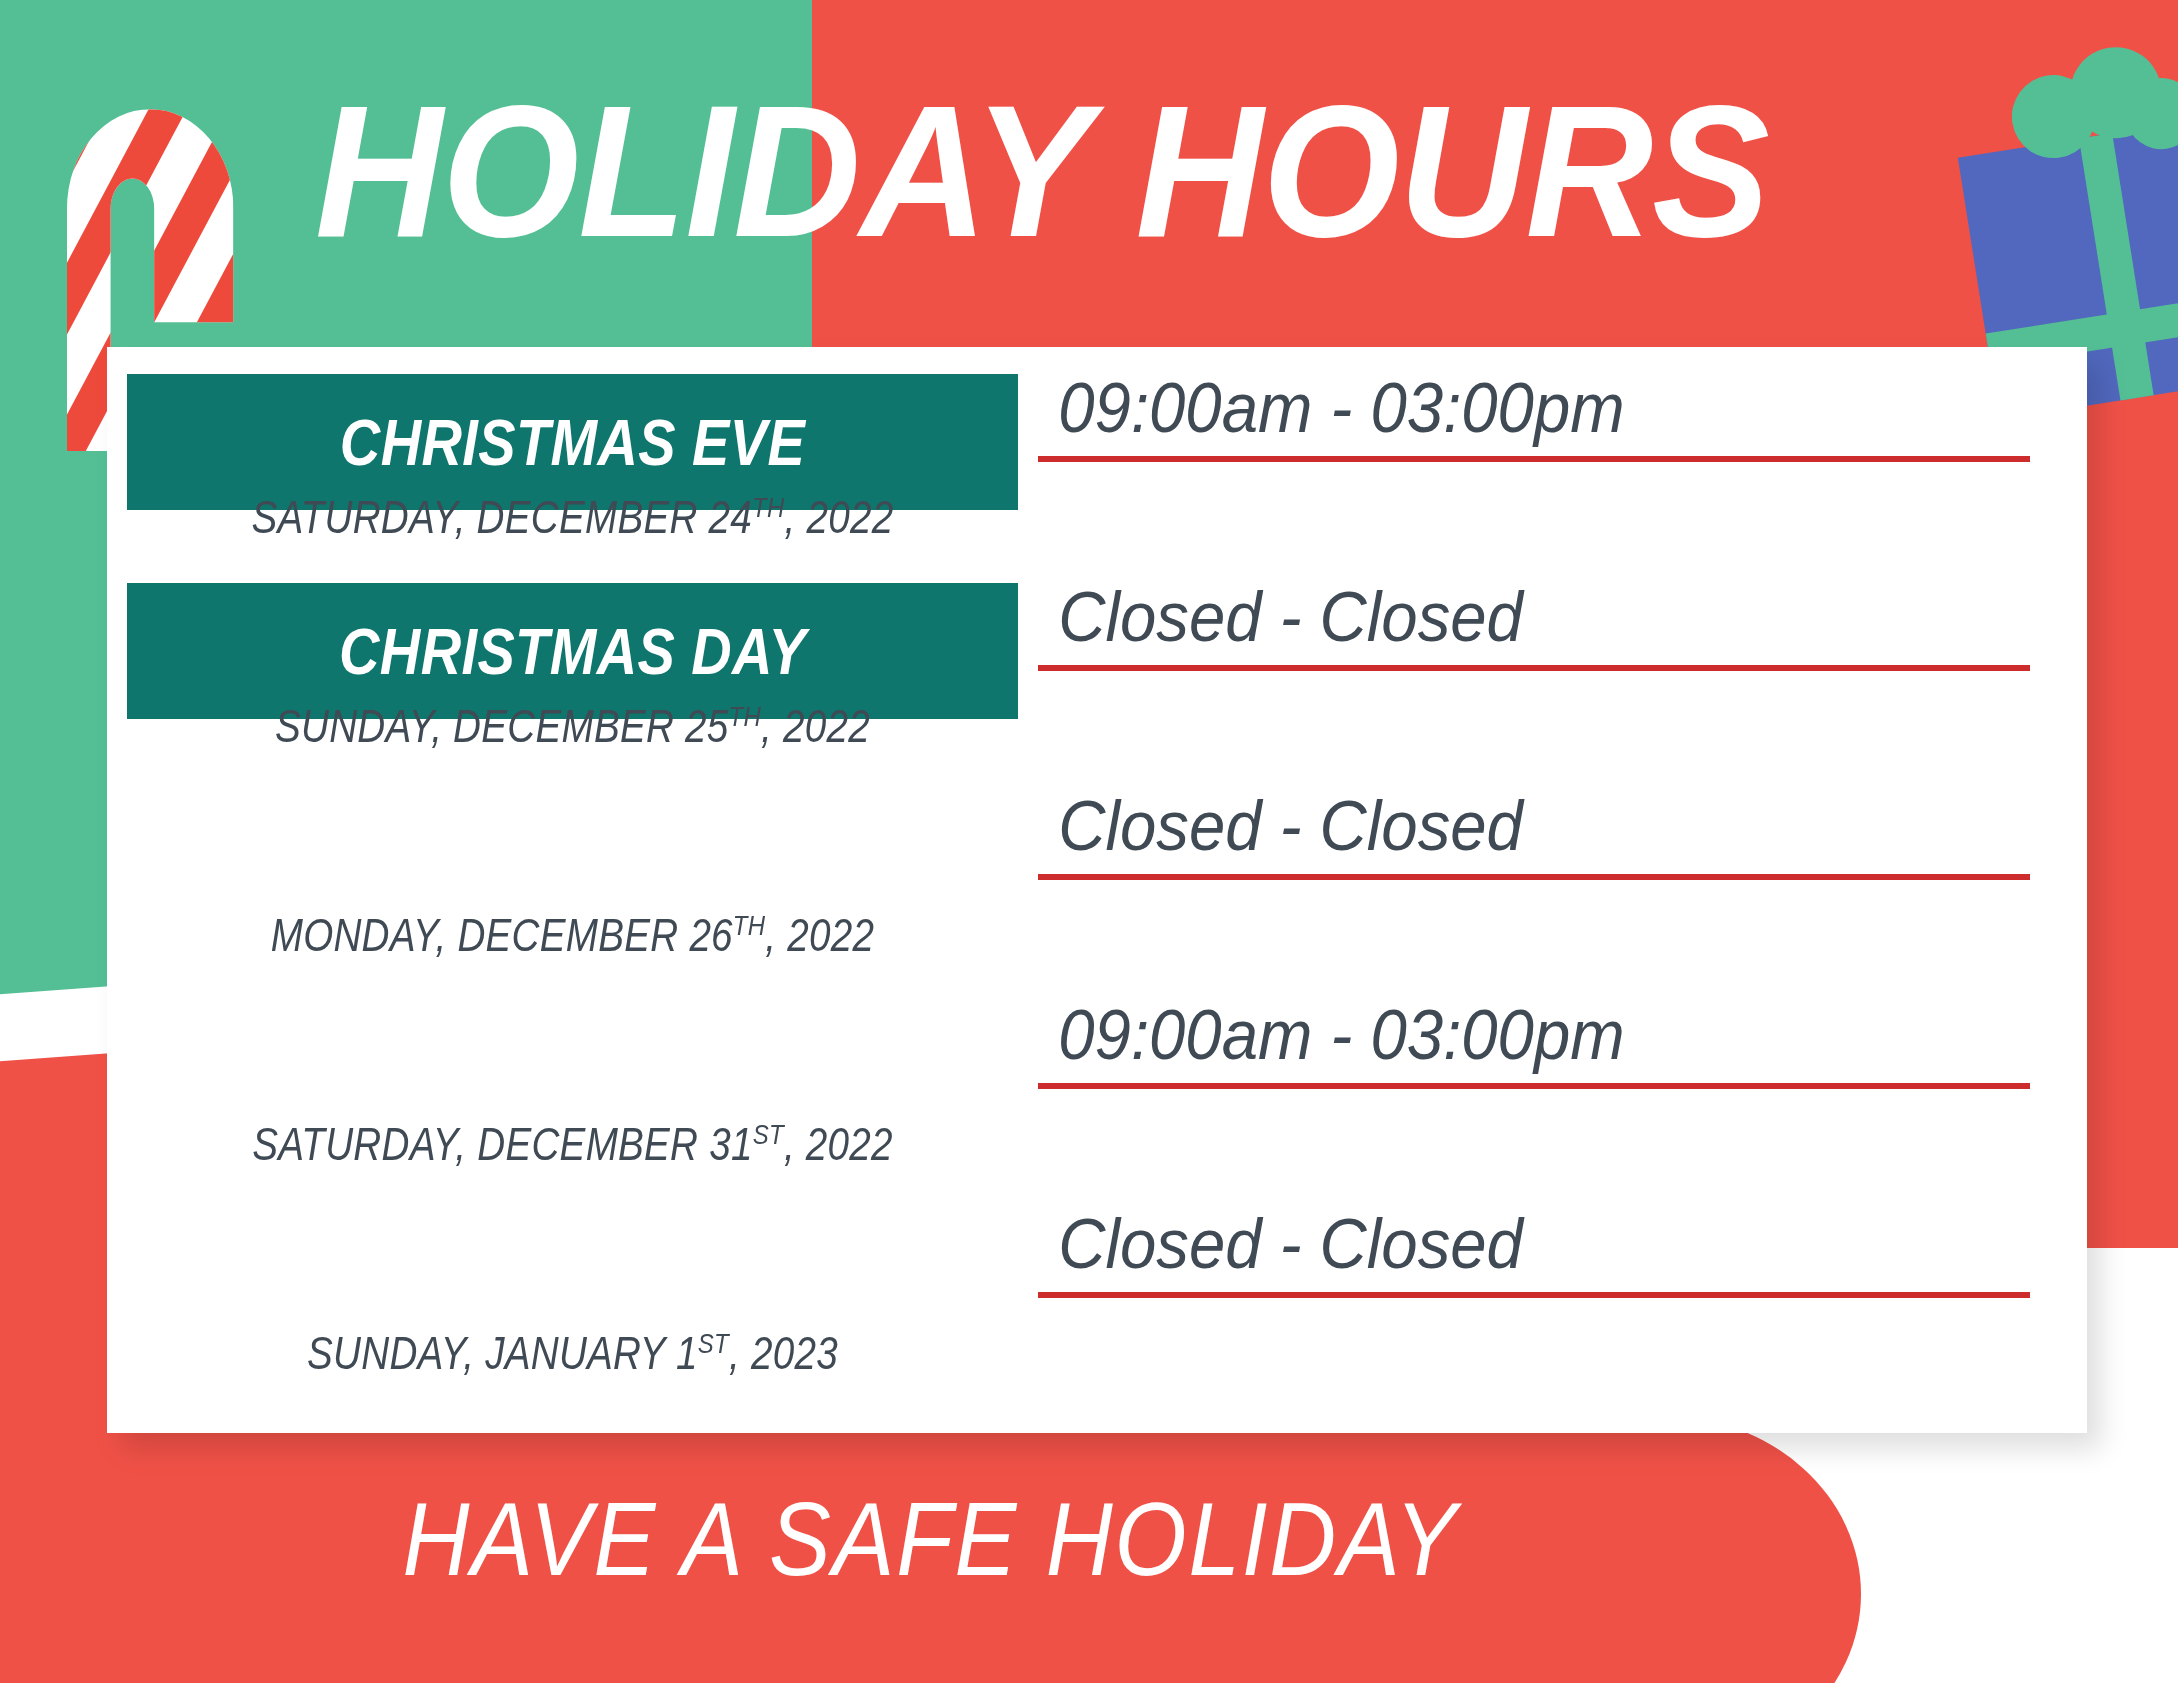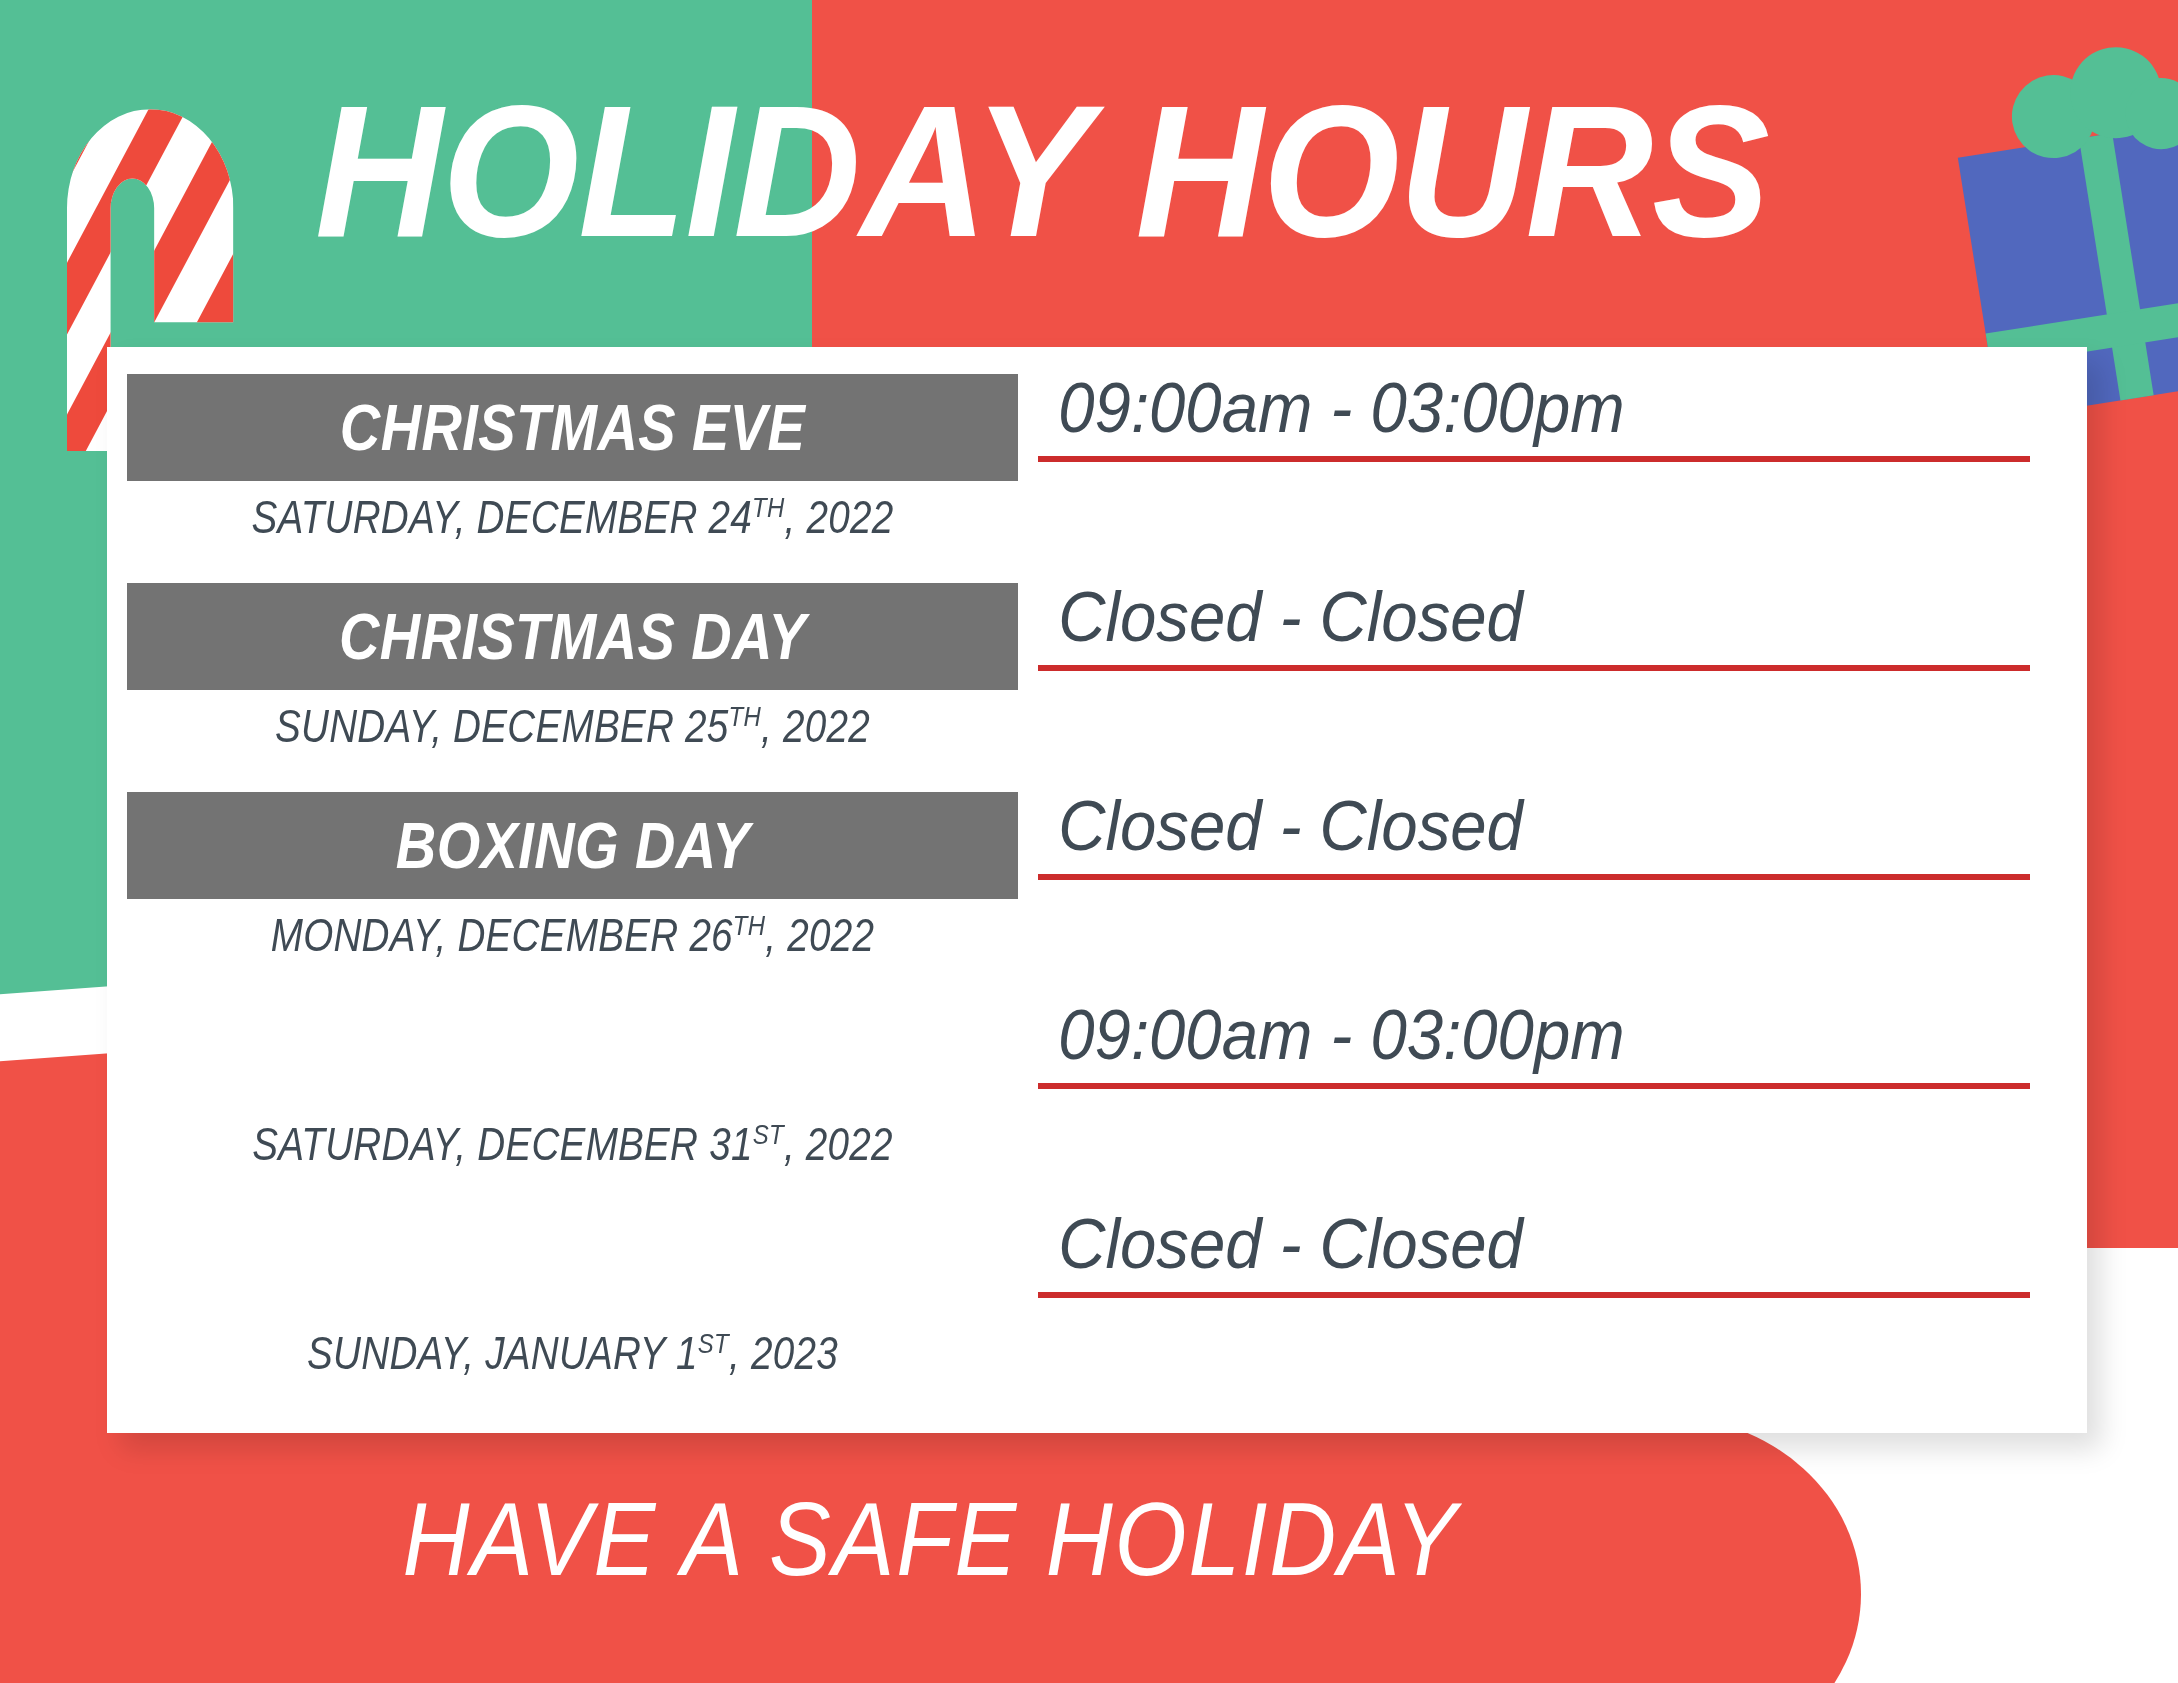--- a/index.html
+++ b/index.html
@@ -105,22 +105,22 @@
   }
   .row{
     position:relative;
     height:209px;
   }
   .row:last-child{height:213px;}
 
   .band{
     position:absolute;
     left:20px; top:27px;
-    width:891px; height:107px;
-    background:#737373;
+    width:891px; height:136px;
+    background:#0f766e;
     display:flex;
     align-items:center;
     justify-content:center;
   }
   .band-label{
     color:#ffffff;
     font-size:65px;
     font-weight:700;
     line-height:65px;
     letter-spacing:0.5px;
@@ -251,23 +251,20 @@
           <span class="band-label">CHRISTMAS DAY</span>
         </div>
         <div class="subdate"><span>SUNDAY, DECEMBER 25</span><sup>TH</sup><span>, 2022</span></div>
         <div class="hours-wrap">
           <div class="hours">Closed - Closed</div>
           <div class="rule"></div>
         </div>
       </div>
 
       <div class="row">
-        <div class="band">
-          <span class="band-label">BOXING DAY</span>
-        </div>
         <div class="subdate"><span>MONDAY, DECEMBER 26</span><sup>TH</sup><span>, 2022</span></div>
         <div class="hours-wrap">
           <div class="hours">Closed - Closed</div>
           <div class="rule"></div>
         </div>
       </div>
 
       <div class="row">
         <div class="subdate"><span>SATURDAY, DECEMBER 31</span><sup>ST</sup><span>, 2022</span></div>
         <div class="hours-wrap">

